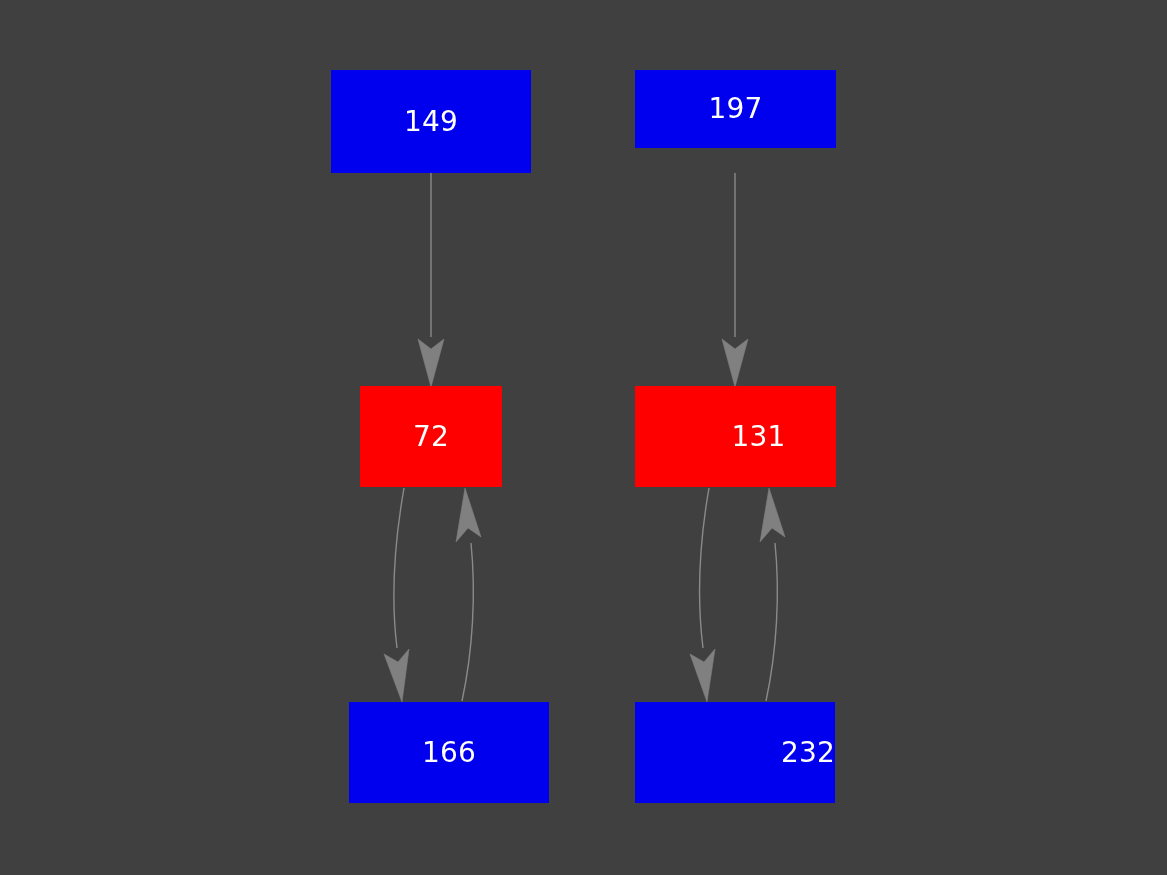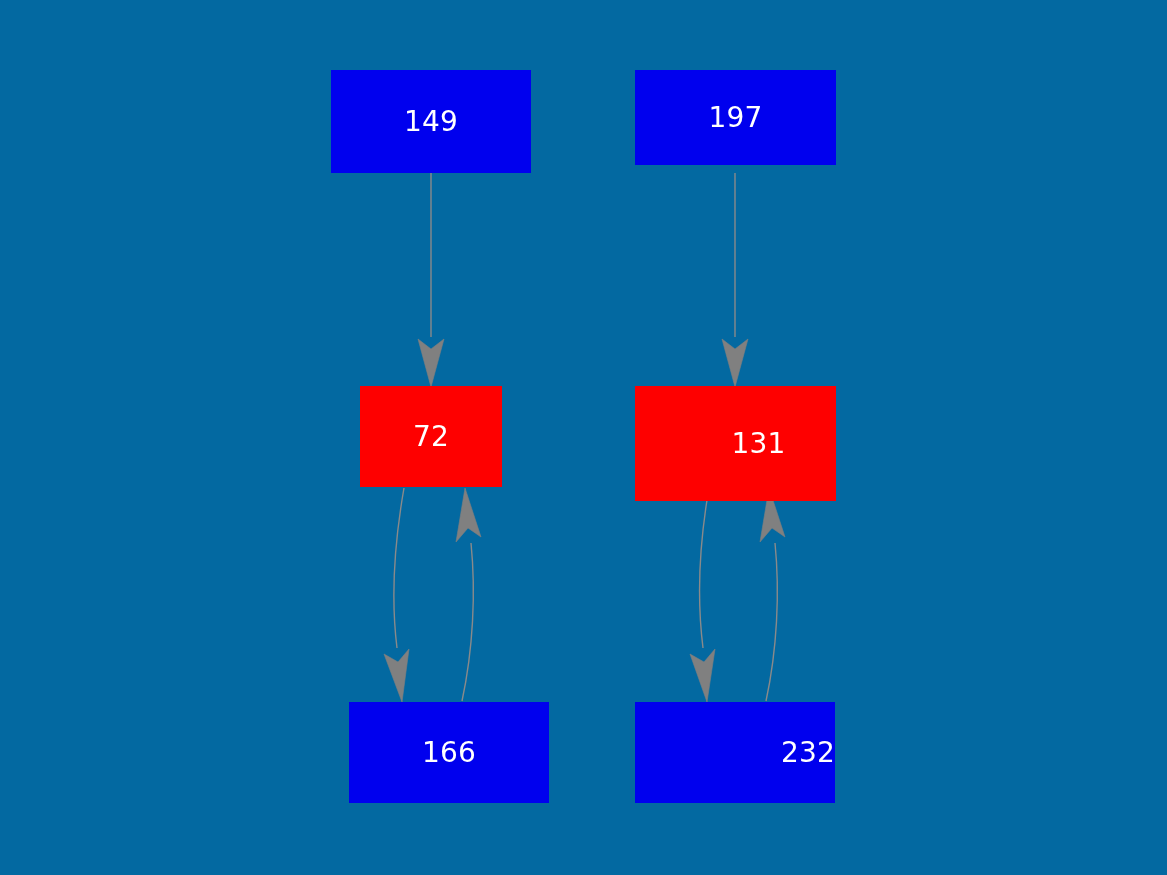--- a/index.html
+++ b/index.html
@@ -11,21 +11,21 @@
     width: 1167px;
     height: 875px;
     background: #ffffff;
     font-family: "DejaVu Sans", "Liberation Sans", sans-serif;
     overflow: hidden;
   }
   #graph-canvas {
     position: relative;
     width: 1167px;
     height: 875px;
-    background: #0369a1;
+    background: #404040;
   }
   #edge-layer {
     position: absolute;
     left: 0;
     top: 0;
     width: 1167px;
     height: 875px;
     pointer-events: none;
   }
   .node {
@@ -80,29 +80,29 @@
     <g>
       <path d="M766,701 C777,650 780,593 775,543" fill="none" stroke="#8a8a8a" stroke-width="1.4"></path>
       <path d="M769,488 L785,537 L772,528 L760,542 Z" fill="#808080" stroke="#808080" stroke-width="0.6" stroke-linejoin="miter"></path>
     </g>
   </svg>
 
   <div class="node" style="left:331px; top:70px; width:200px; height:103px; background:#0000ee;">
     <span class="node-label">149</span>
   </div>
 
-  <div class="node" style="left:635px; top:70px; width:201px; height:95px; background:#0000ee;">
+  <div class="node" style="left:635px; top:70px; width:201px; height:78px; background:#0000ee;">
     <span class="node-label">197</span>
   </div>
 
   <div class="node" style="left:360px; top:386px; width:142px; height:101px; background:#fe0000;">
     <span class="node-label">72</span>
   </div>
 
-  <div class="node" style="left:635px; top:386px; width:201px; height:115px; background:#fe0000;padding-left:46px;">
+  <div class="node" style="left:635px; top:386px; width:201px; height:101px; background:#fe0000;padding-left:46px;">
     <span class="node-label">131</span>
   </div>
 
   <div class="node" style="left:331px; top:702px; width:200px; height:101px; background:#0000ee;margin-left:18px;">
     <span class="node-label">166</span>
   </div>
 
   <div class="node" style="left:635px; top:702px; width:200px; height:101px; background:#0000ee;justify-content:flex-end;">
     <span class="node-label">232</span>
   </div>

